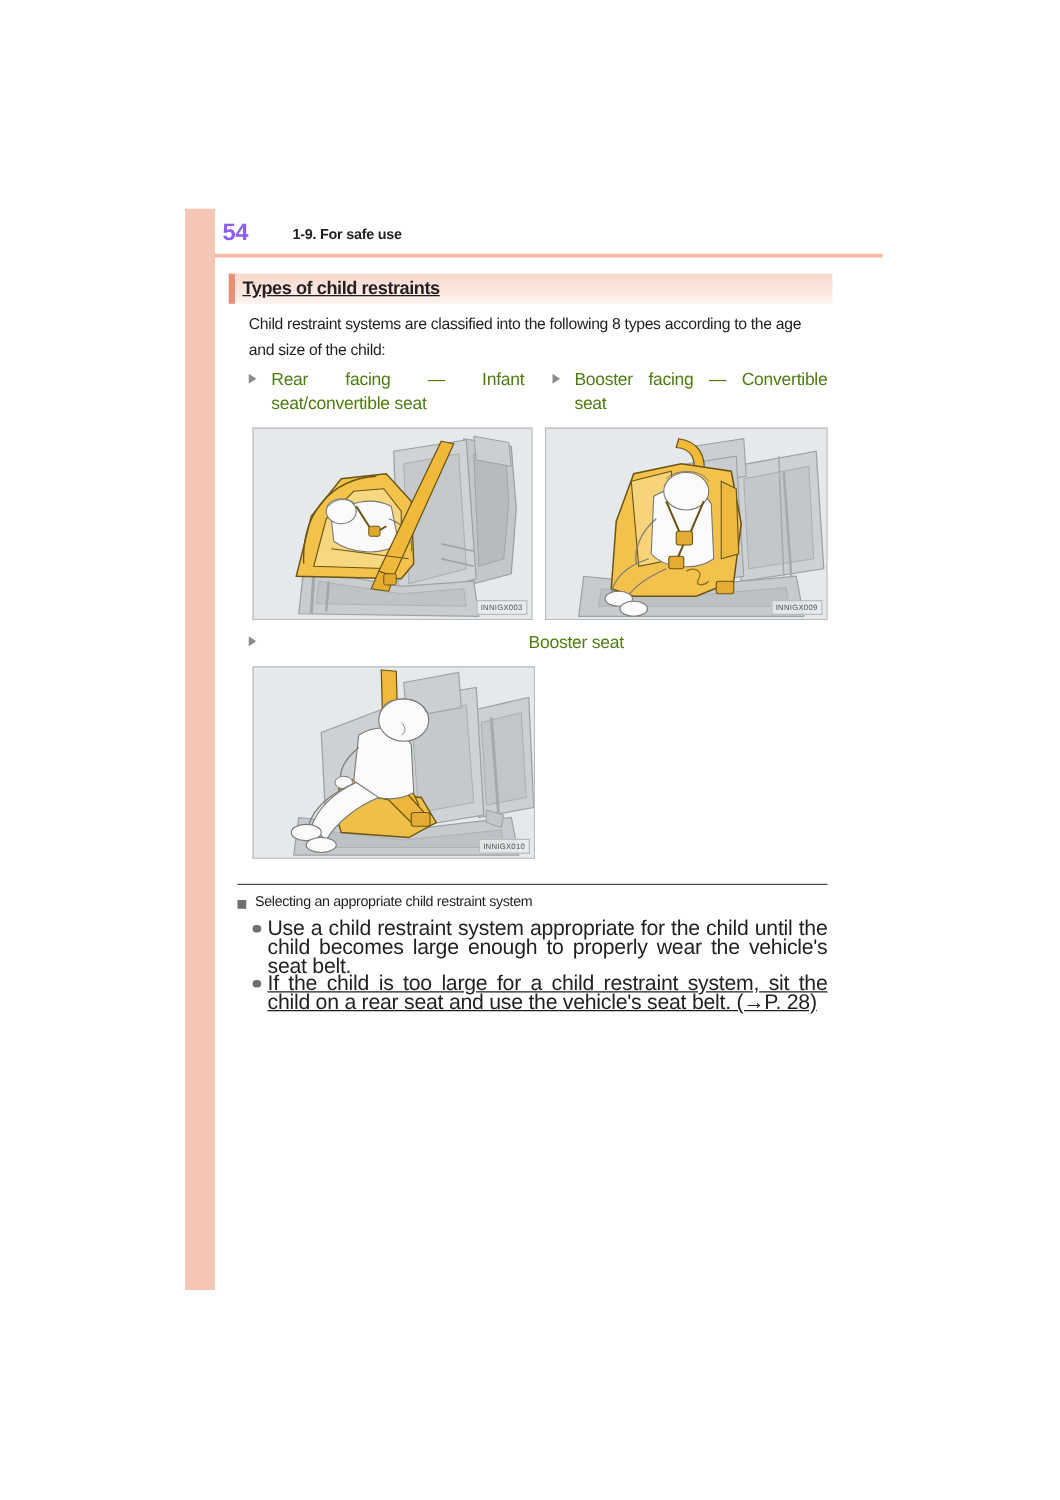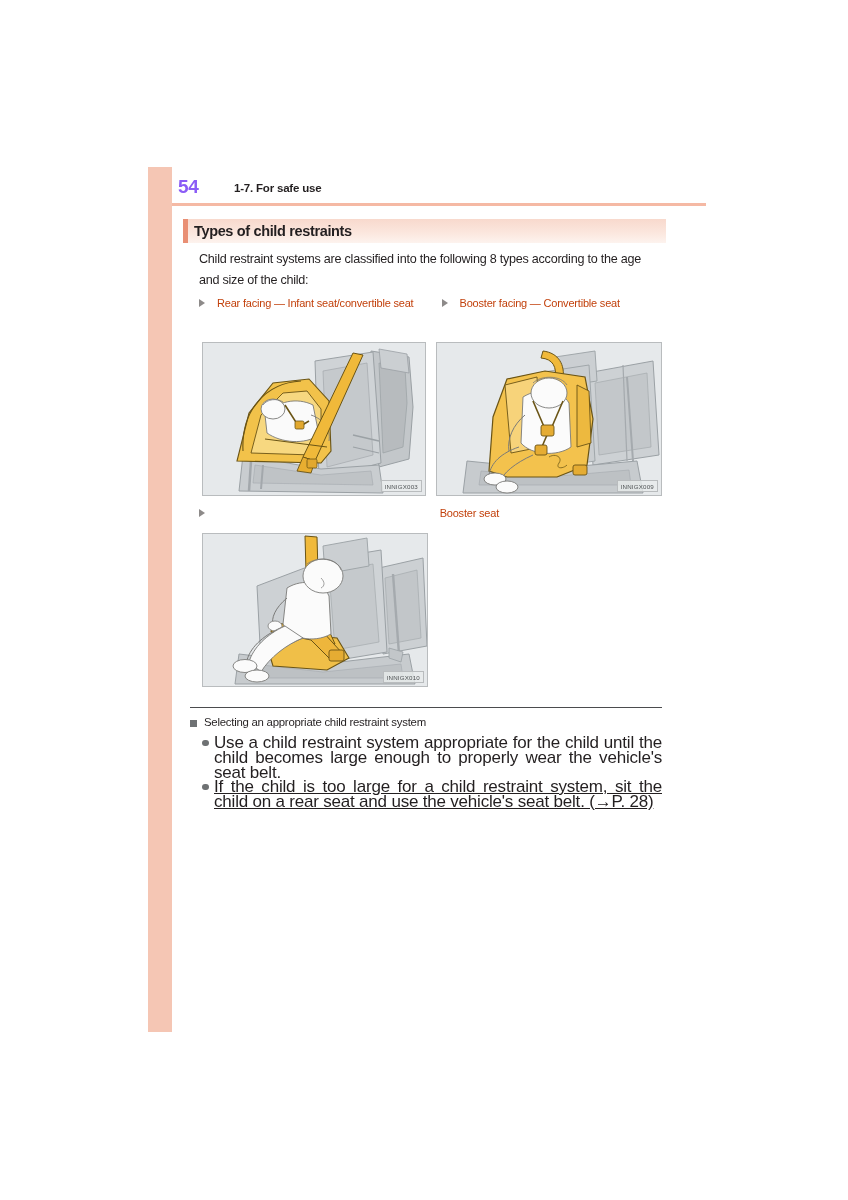--- a/index.html
+++ b/index.html
@@ -86,20 +86,21 @@
   }
   .heading-text {
     position: absolute;
     left: 194px;
     top: 223px;
     font-size: 14.5px;
     font-weight: bold;
     letter-spacing: -0.35px;
     color: #231f20;
     white-space: nowrap;
+    text-decoration: underline;
   }
 
   
   .intro {
     position: absolute;
     left: 199px;
     top: 249px;
     width: 463px;
     font-size: 12.6px;
     line-height: 21px;
@@ -126,24 +127,24 @@
     position: absolute;
     left: 0px;
     top: 5px;
     width: 0;
     height: 0;
     border-left: 6px solid #8d8a89;
     border-top: 4px solid transparent;
     border-bottom: 4px solid transparent;
   }
   .bullet-text {
-    font-size: 11px;
+    font-size: 14px;
     line-height: 19px;
     letter-spacing: -0.2px;
-    color: #c2410c;
+    color: #4d7c0f;
     text-align: justify;
   }
   .bullet-text.nojustify { text-align: right; }
 
   
   .bullet-single {
     position: absolute;
     left: 199px;
     top: 504px;
     width: 300px;
@@ -232,21 +233,21 @@
 </style>
 </head>
 <body>
 
 <div class="page">
 
   <div class="edge-stripe"></div>
 
   <div class="running-head">
     <div class="folio">54</div>
-    <div class="section-label">1-7. For safe use</div>
+    <div class="section-label">1-9. For safe use</div>
   </div>
   <div class="head-rule"></div>
 
   <div class="heading-band"></div>
   <div class="heading-tab"></div>
   <div class="heading-text">Types of child restraints</div>
 
   <div class="intro">Child restraint systems are classified into the following 8 types according to the age and size of the child:</div>
 
   <div class="bullet-cols">

